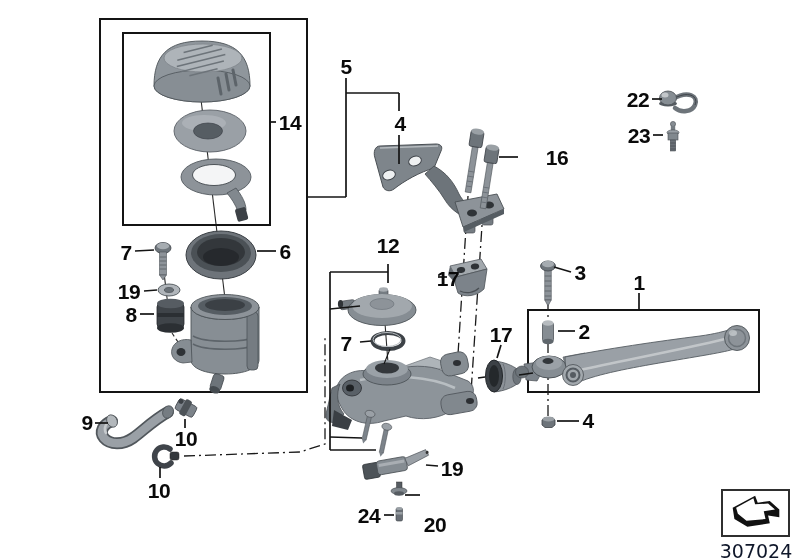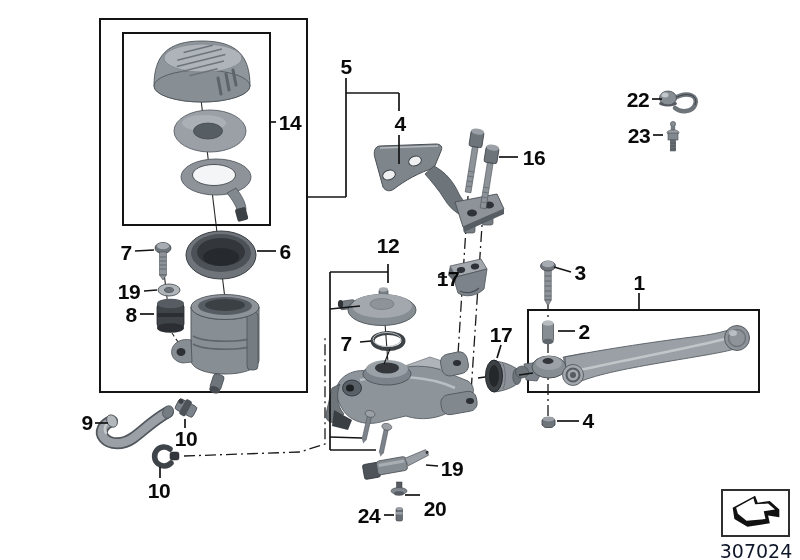--- a/index.html
+++ b/index.html
@@ -367,40 +367,40 @@
     <line x1="557" y1="421" x2="579" y2="421"></line>
     <line x1="426" y1="465" x2="438" y2="466"></line>
     <line x1="405" y1="495" x2="420" y2="495"></line>
     <line x1="384" y1="515" x2="394" y2="515"></line>
   </g>
 </svg>
 
 <span class="co" style="left:346px;top:66px">5</span>
 <span class="co" style="left:290px;top:122px">14</span>
 <span class="co" style="left:400px;top:123px">4</span>
-<span class="co" style="left:534px;top:157px">16</span>
+<span class="co" style="left:557px;top:157px">16</span>
 <span class="co" style="left:638px;top:99px">22</span>
 <span class="co" style="left:639px;top:135px">23</span>
 <span class="co" style="left:126px;top:252px">7</span>
 <span class="co" style="left:129px;top:291px">19</span>
 <span class="co" style="left:131px;top:314px">8</span>
 <span class="co" style="left:285px;top:251px">6</span>
 <span class="co" style="left:388px;top:245px">12</span>
 <span class="co" style="left:448px;top:278px">17</span>
 <span class="co" style="left:580px;top:272px">3</span>
 <span class="co" style="left:639px;top:282px">1</span>
 <span class="co" style="left:346px;top:343px">7</span>
 <span class="co" style="left:584px;top:331px">2</span>
 <span class="co" style="left:501px;top:334px">17</span>
 <span class="co" style="left:87px;top:422px">9</span>
 <span class="co" style="left:186px;top:438px">10</span>
 <span class="co" style="left:159px;top:490px">10</span>
 <span class="co" style="left:588px;top:420px">4</span>
 <span class="co" style="left:452px;top:468px">19</span>
-<span class="co" style="left:435px;top:508px">20</span>
+<span class="co" style="left:435px;top:524px">20</span>
 <span class="co" style="left:369px;top:515px">24</span>
 
 <div class="logo-box">
   <svg width="56" height="38" viewBox="0 0 64 44">
     <path d="M5,16 L31,2 L34,10 L48,8 L59,18 L59,27 L46,25 L48,34 L22,38 L7,29 Z" fill="#111111"></path>
     <path d="M9,16 L29,5 L31,12 L46,11 L54,18 L41,20 L43,29 L21,31 L11,23 Z" fill="#ffffff"></path>
   </svg>
 </div>
 <div class="dnum">307024</div>
 

